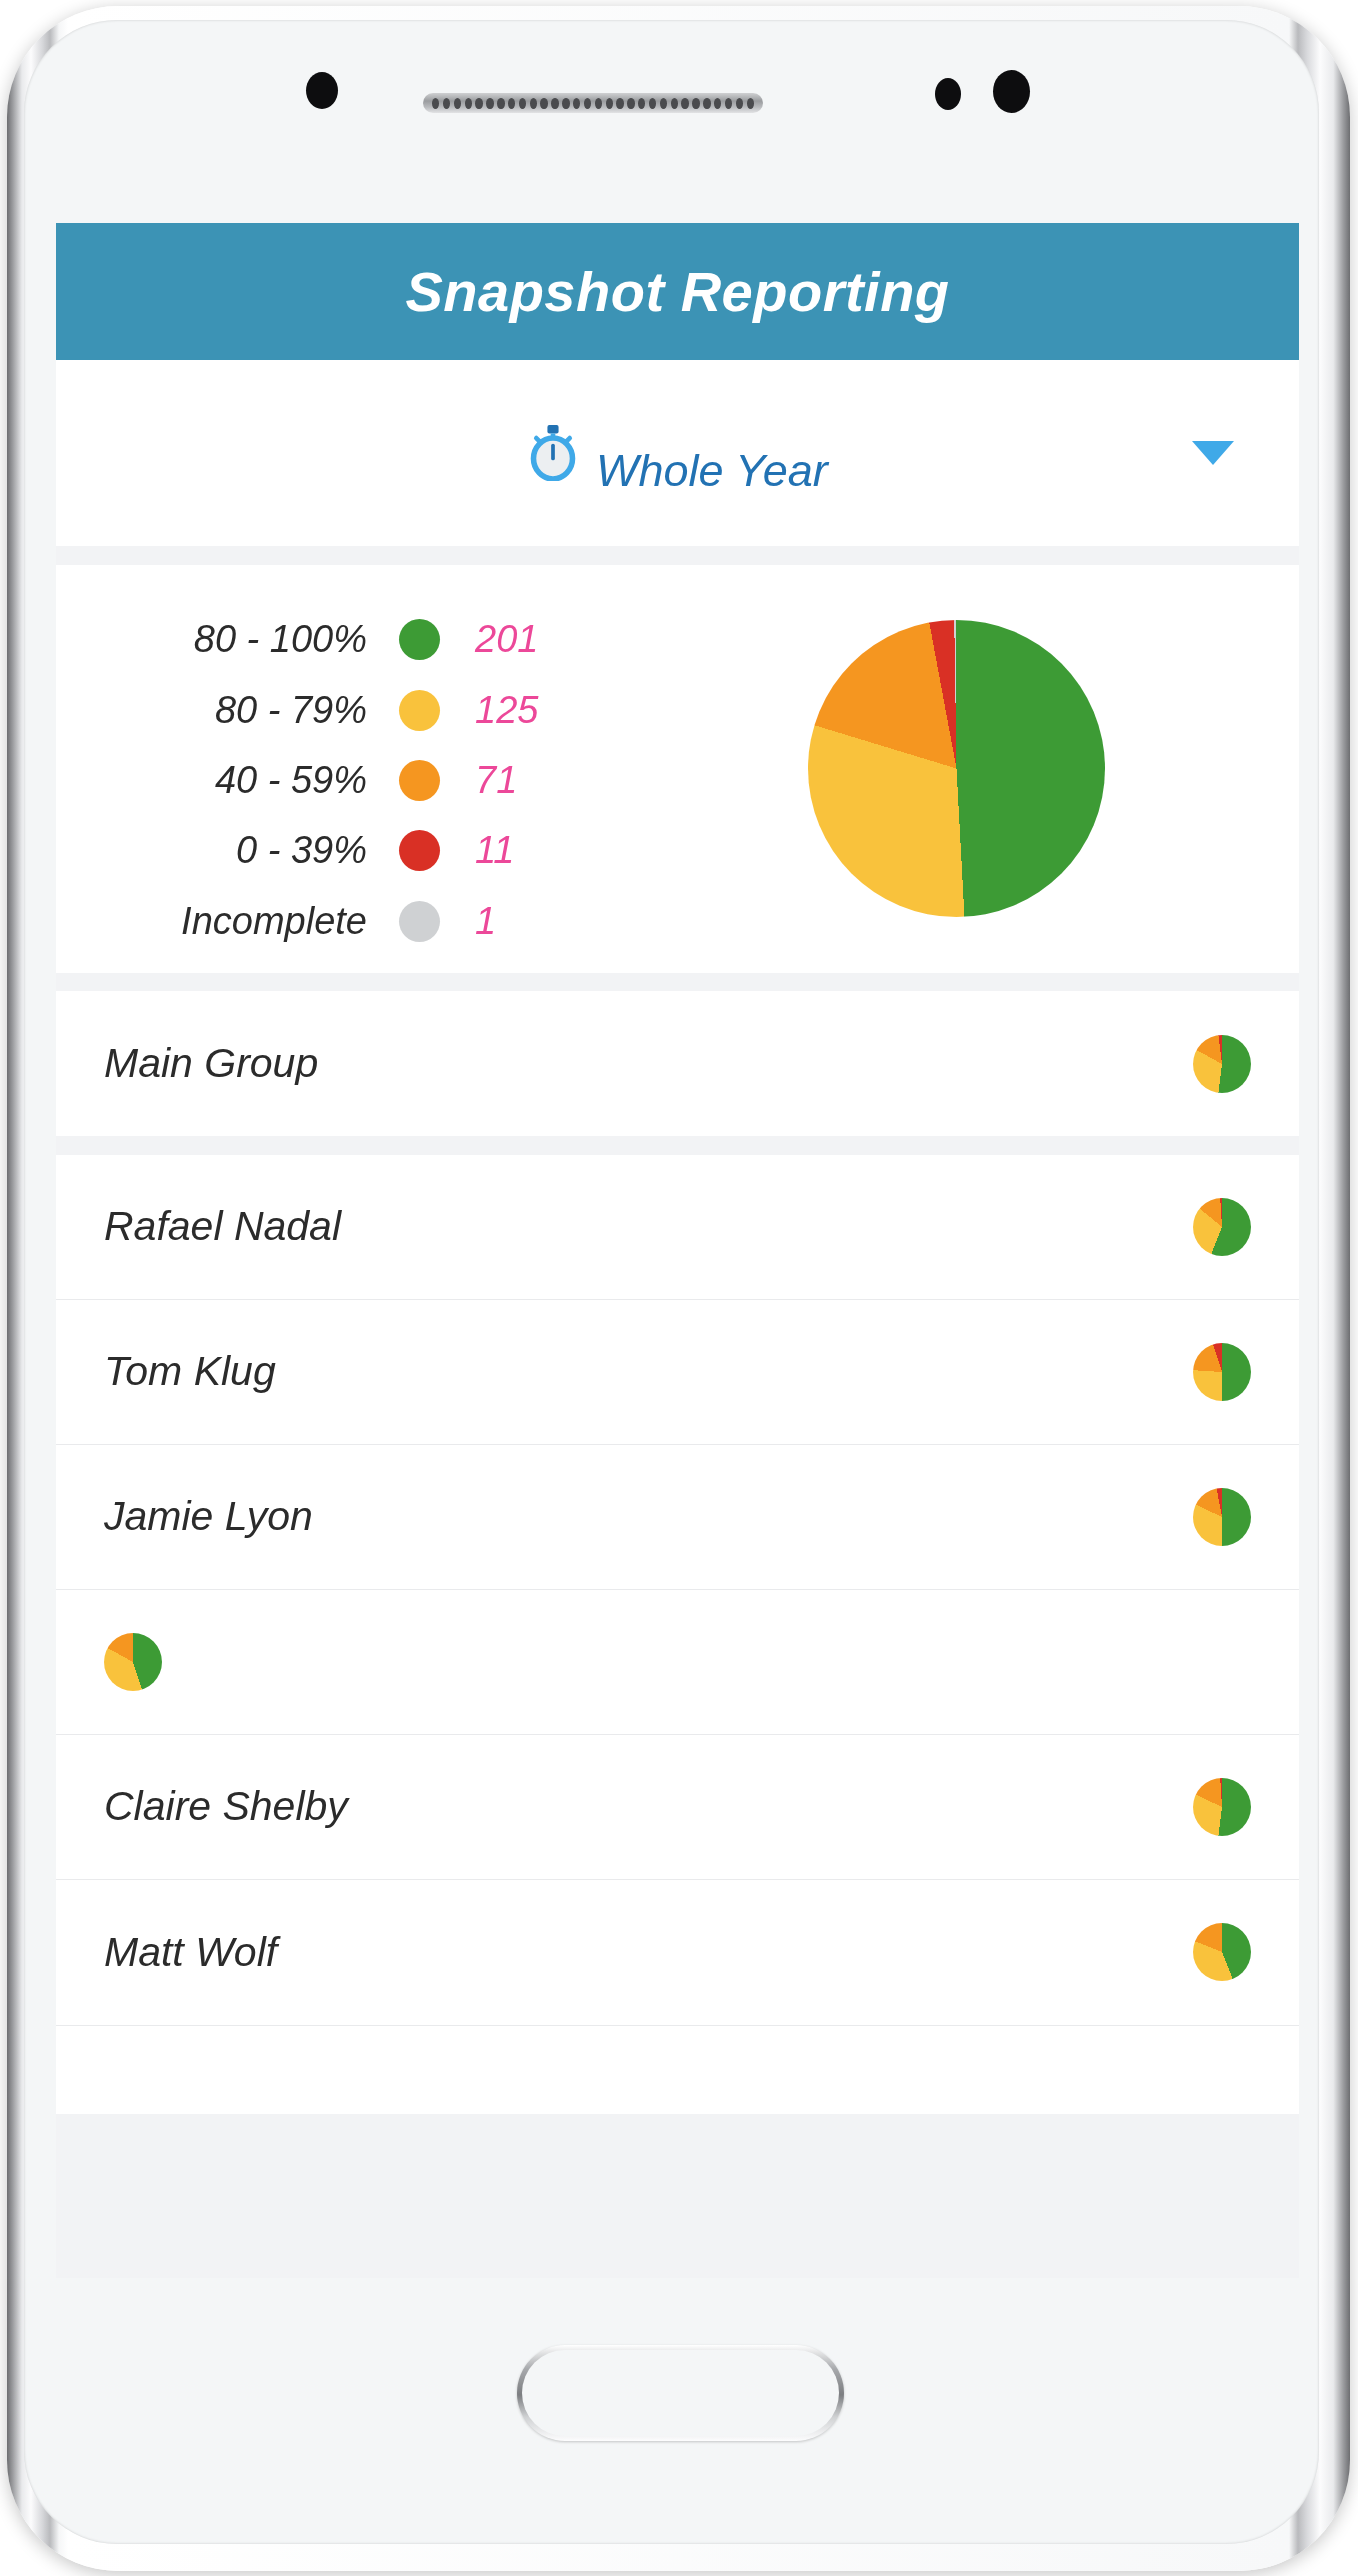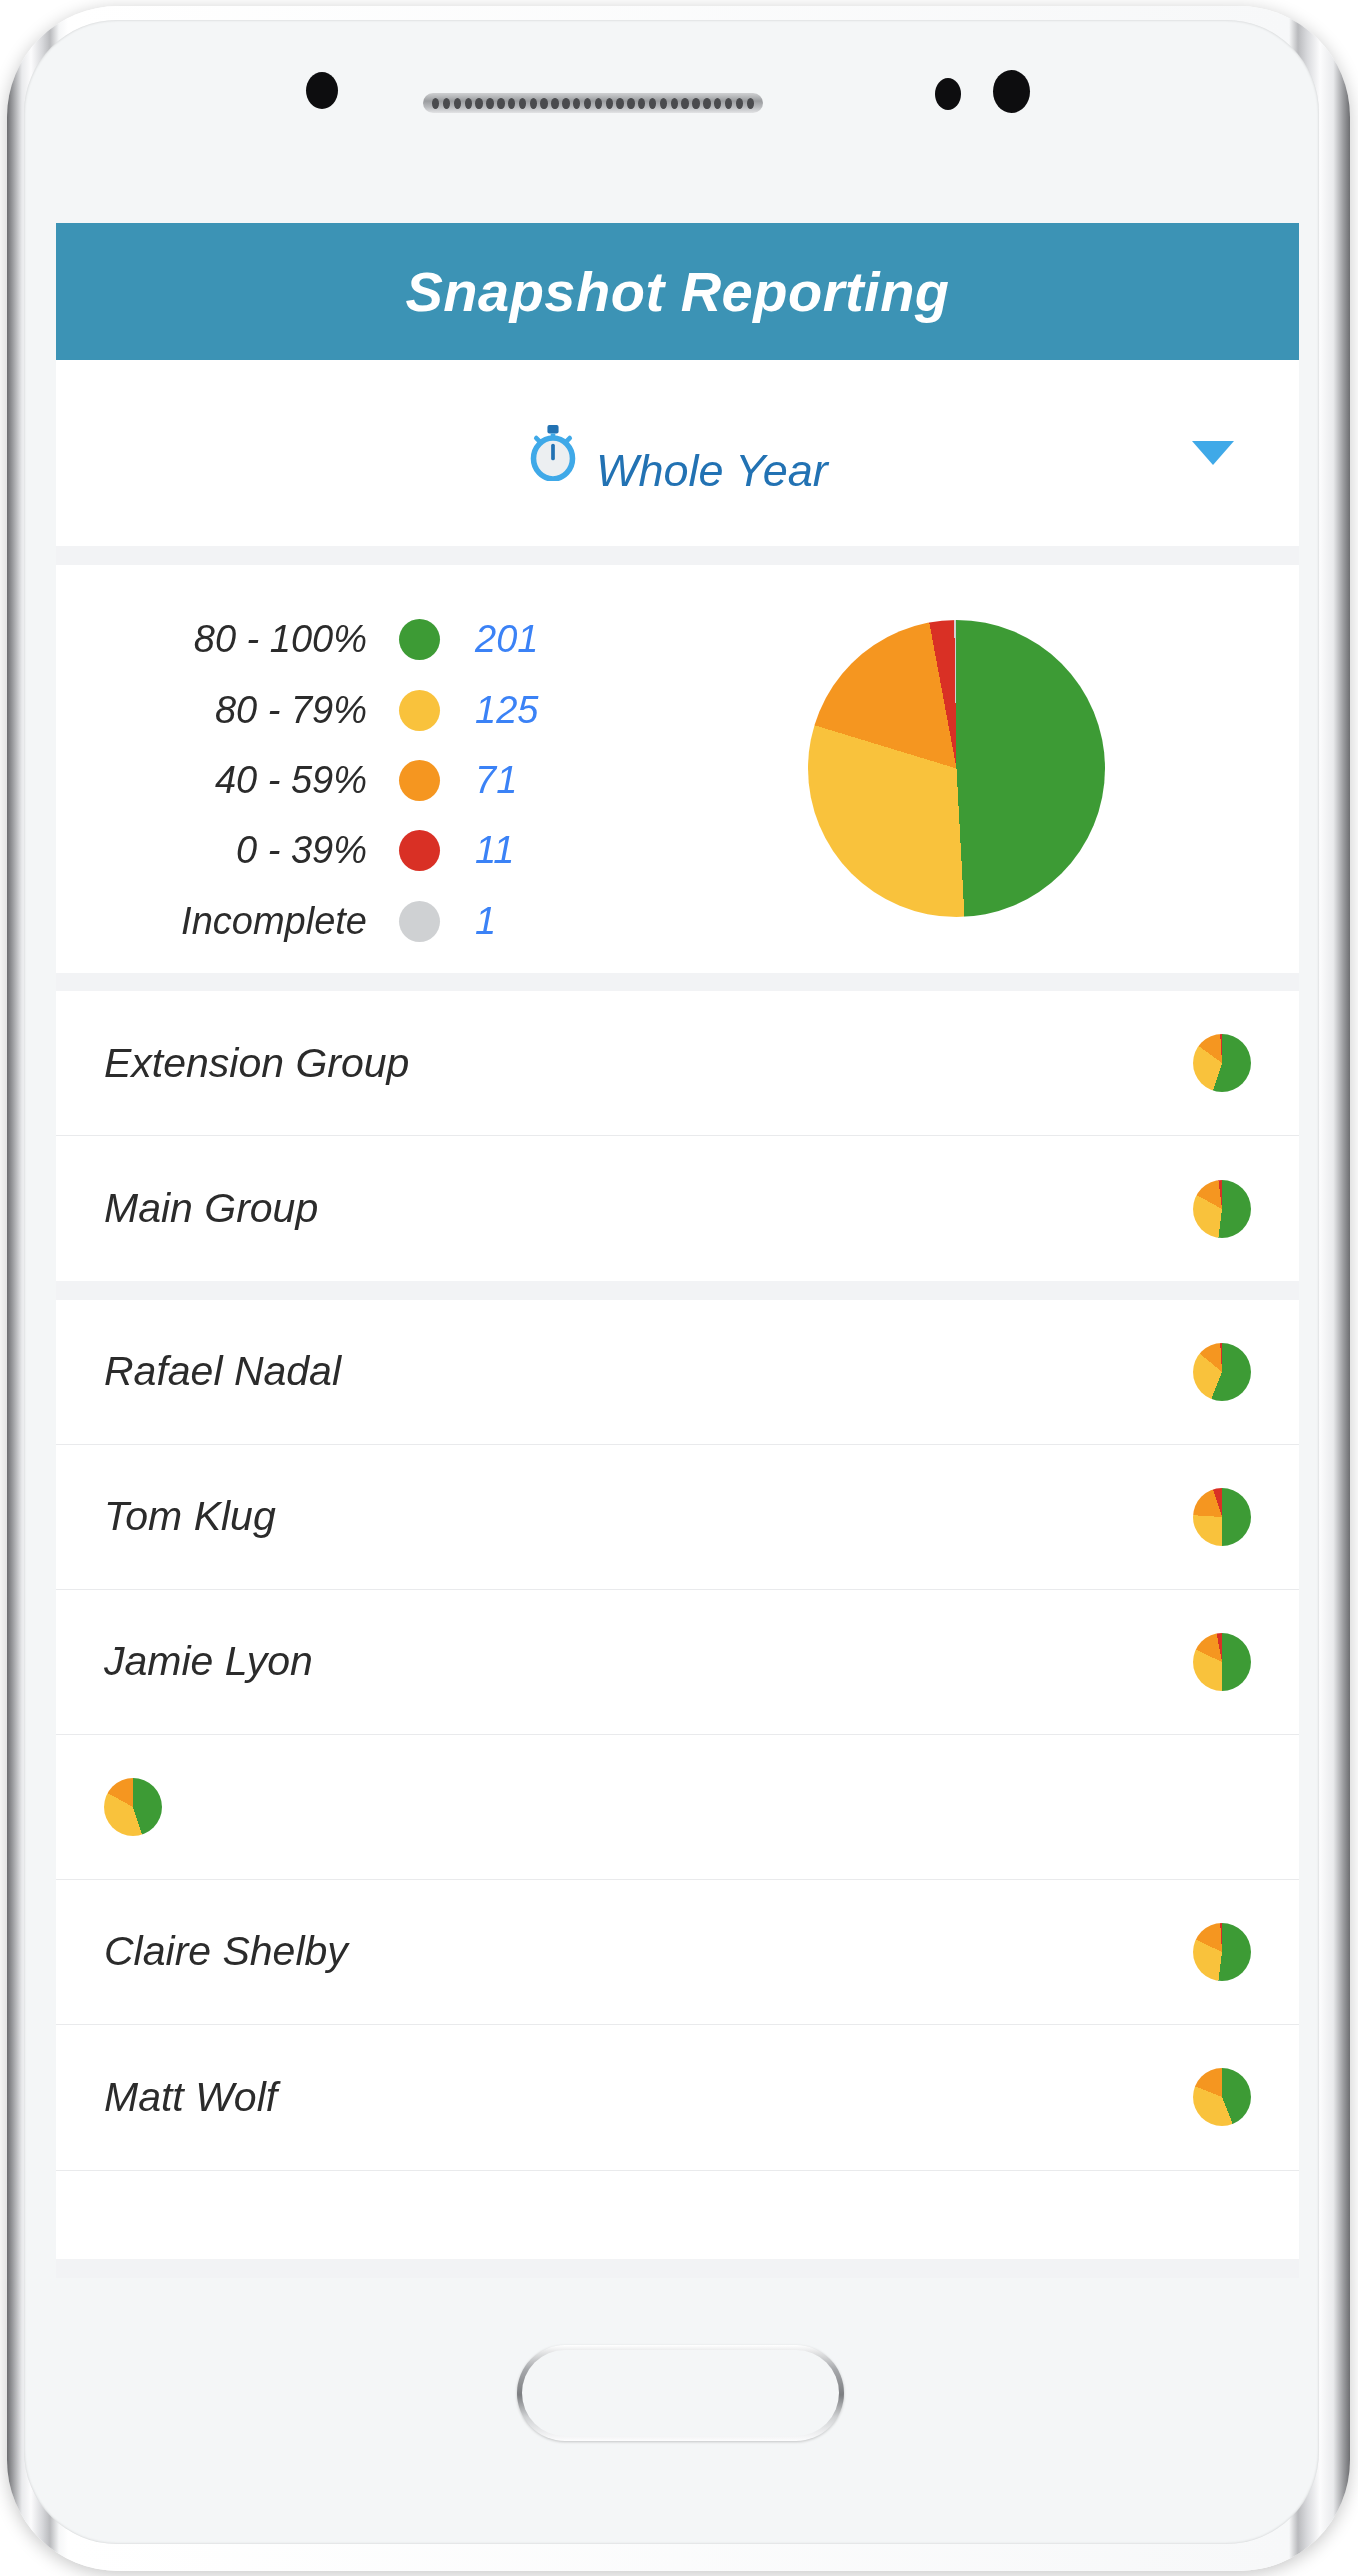--- a/index.html
+++ b/index.html
@@ -184,21 +184,21 @@
     padding-right: 32px;
     white-space: nowrap;
   }
   .legend-dot {
     width: 41px; height: 41px;
     border-radius: 50%;
     flex: 0 0 41px;
   }
   .legend-count {
     font-size: 38px;
-    color: #3b82f6;
+    color: #ec4899;
     padding-left: 35px;
     white-space: nowrap;
   }
 
   .pie-holder {
     flex: 1;
     display: flex;
     align-items: center;
     justify-content: center;
   }
@@ -333,24 +333,20 @@
         </div>
       <div class="pie-holder">
         <div class="pie-big" id="pie-big" style="background: conic-gradient(rgb(61, 155, 53) 0%, rgb(61, 155, 53) 49.1443%, rgb(249, 194, 60) 49.1443%, rgb(249, 194, 60) 79.7066%, rgb(245, 150, 32) 79.7066%, rgb(245, 150, 32) 97.066%, rgb(217, 48, 37) 97.066%, rgb(217, 48, 37) 99.7555%, rgb(207, 209, 211) 99.7555%, rgb(207, 209, 211) 100%);"></div>
       </div>
     </div>
 
     <div class="gap"></div>
 
     <div class="list-block" id="group-list">
         <div class="list-row">
-          <div class="row-label">Extension Group</div>
-          <div class="mini-pie" style="background: conic-gradient(rgb(61, 155, 53) 0%, rgb(61, 155, 53) 55%, rgb(249, 194, 60) 55%, rgb(249, 194, 60) 85%, rgb(245, 150, 32) 85%, rgb(245, 150, 32) 99%, rgb(217, 48, 37) 99%, rgb(217, 48, 37) 100%);"></div>
-        </div>
-        <div class="list-row">
           <div class="row-label">Main Group</div>
           <div class="mini-pie" style="background: conic-gradient(rgb(61, 155, 53) 0%, rgb(61, 155, 53) 52%, rgb(249, 194, 60) 52%, rgb(249, 194, 60) 83%, rgb(245, 150, 32) 83%, rgb(245, 150, 32) 98%, rgb(217, 48, 37) 98%, rgb(217, 48, 37) 100%);"></div>
         </div>
       </div>
 
     <div class="gap"></div>
 
     <div class="list-block" id="people-list">
         <div class="list-row">
           <div class="row-label">Rafael Nadal</div>

